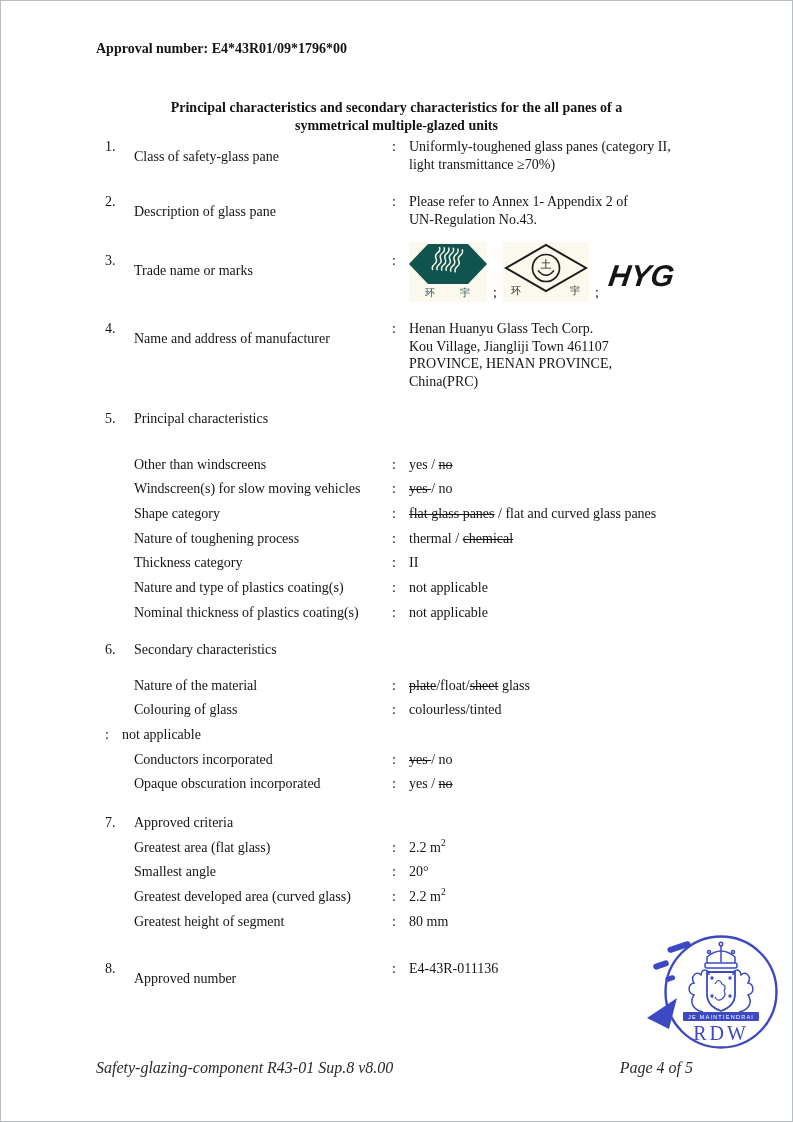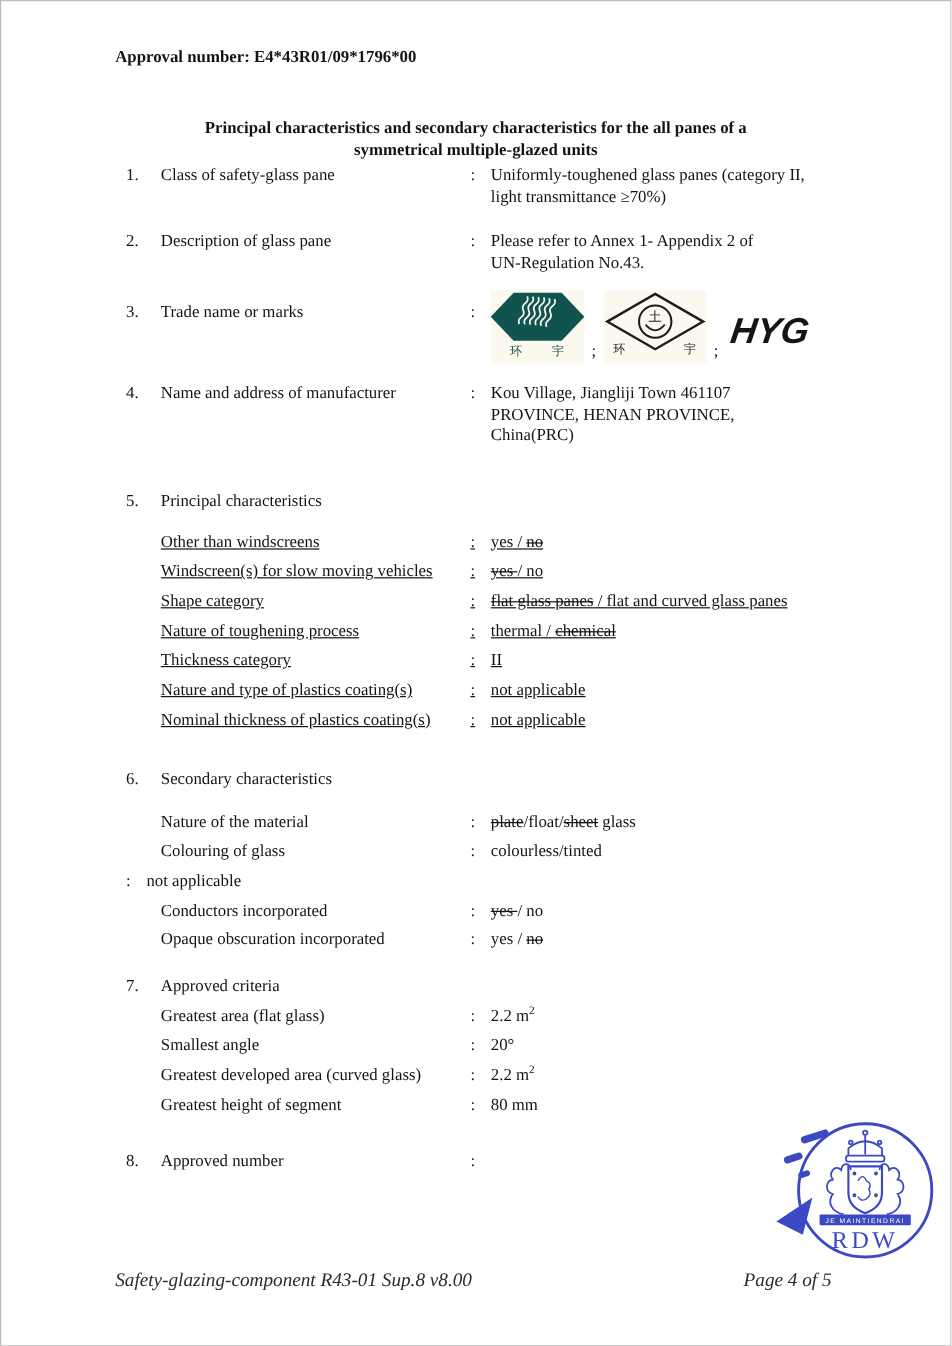--- a/index.html
+++ b/index.html
@@ -12,21 +12,21 @@
     font-family: "Liberation Serif", "DejaVu Serif", serif;
     color: #141414;
     font-size: 14px;
     overflow: hidden;
   }
   .abs { position: absolute; }
   .bold { font-weight: bold; }
   .center { text-align: center; width: 100%; }
   .item { display: flex; line-height: 17.5px; left: 104px; }
   .num { width: 29px; flex: none; }
-  .label { width: 258px; flex: none; }
+  .label { width: 258px; flex: none; margin-top: 10px; }
   .colon { width: 17px; flex: none; }
   .value { width: 286px; flex: none; }
   .vline { display: block; white-space: nowrap; }
   .sec-rows .srow { display: flex; line-height: 17.5px; margin-bottom: 7.2px; }
   .sec-rows .slabel { width: 258px; flex: none; margin-left: 29px; }
   .strike { text-decoration: line-through; text-decoration-thickness: 1.3px; }
   .value sup, .svalue sup { font-size: 9.5px; line-height: 0; }
   .logos { display: flex; align-items: flex-end; gap: 5px; }
   .logo-box { background: #fbf8ee; }
   .semi { line-height: 14px; margin: 0 1px 2px 1px; }
@@ -109,32 +109,33 @@
     <span class="semi">;</span>
 
     <span class="hyg">HYG</span>
   </div>
 
   <div class="abs item" style="top:319px;">
     <span class="num">4.</span>
     <span class="label">Name and address of manufacturer</span>
     <span class="colon">:</span>
     <span class="value">
+      <span class="vline">Henan Huanyu Glass Tech Corp.</span>
       <span class="vline">Kou Village, Jiangliji Town 461107</span>
       <span class="vline">PROVINCE, HENAN PROVINCE,</span>
       <span class="vline">China(PRC)</span>
     </span>
   </div>
 
   <div class="abs" style="left:104px; top:409px;">
     <div class="item" style="position:static;">
       <span class="num">5.</span>
       <span>Principal characteristics</span>
     </div>
-    <div class="sec-rows" style="margin-top:16px;text-decoration:underline;">
+    <div class="sec-rows" style="margin-top:28px;">
       <div class="srow">
         <span class="slabel">Other than windscreens</span>
         <span class="colon">:</span>
         <span class="svalue"><span>yes / </span><span class="strike">no</span></span>
       </div>
       <div class="srow">
         <span class="slabel">Windscreen(s) for slow moving vehicles</span>
         <span class="colon">:</span>
         <span class="svalue"><span class="strike">yes </span><span>/ no</span></span>
       </div>
@@ -225,20 +226,21 @@
         <span class="colon">:</span>
         <span class="svalue"><span>80 mm</span></span>
       </div>
     </div>
   </div>
 
   <div class="abs item" style="top:959px;">
     <span class="num">8.</span>
     <span class="label">Approved number</span>
     <span class="colon">:</span>
+    <span class="value">E4-43R-011136</span>
   </div>
 
   <div class="abs" style="left:642px; top:931px;">
     <svg width="150" height="130" viewBox="0 0 150 130">
       <g stroke="#3c49c2" fill="none" stroke-width="1.5">
         <circle cx="78" cy="60" r="55.5" stroke-width="2.4"></circle>
 
         <path d="M64,31 L64,25 Q78,13 92,25 L92,31"></path>
         <line x1="78" y1="14" x2="78" y2="30"></line>
         <rect x="62" y="31" width="32" height="5" rx="2"></rect>

